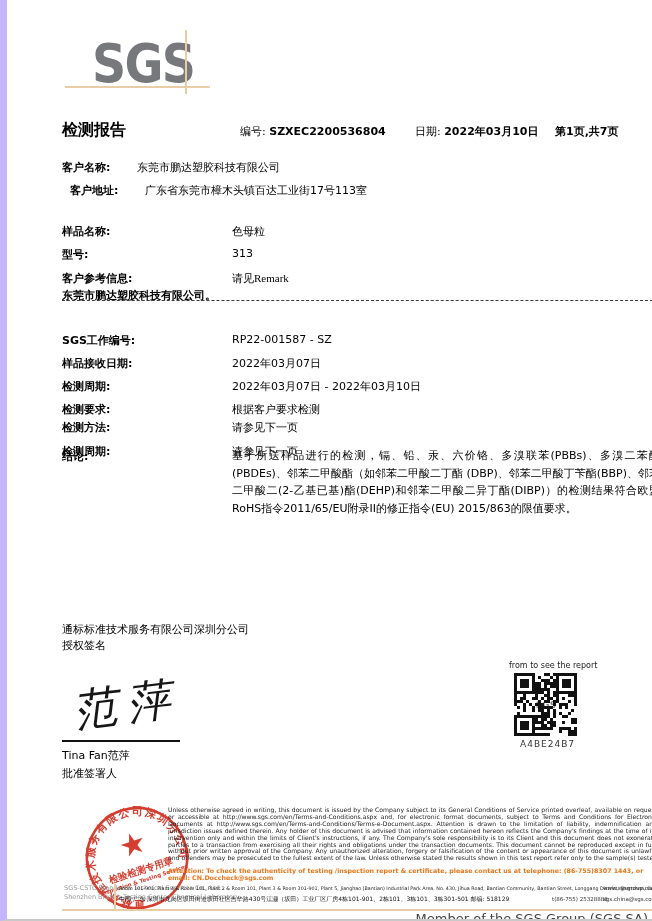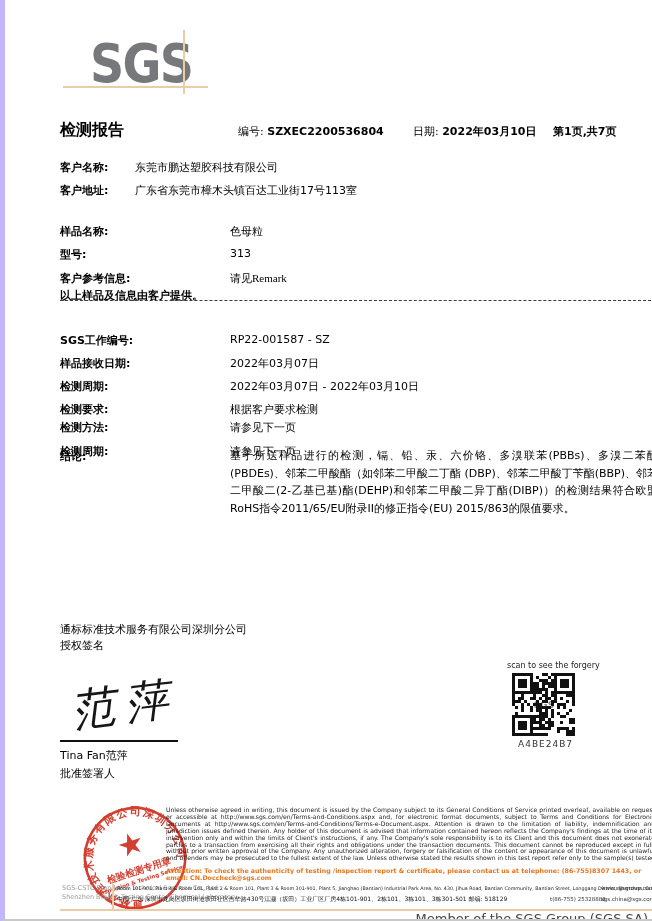--- a/index.html
+++ b/index.html
@@ -1,19 +1,19 @@
 <!DOCTYPE html>
 <html><head>
 <meta charset="utf-8">
 <style>
   html,body{margin:0;padding:0;background:#fff;}
   .page{
     position:relative;width:652px;height:921px;background:#fff;overflow:hidden;
     font-family:"DejaVu Sans","Liberation Sans",sans-serif;color:#1a1a1a;font-size:11px;
-    border-left:5px solid #c4b5fd;border-bottom:2px solid #c9c9c9;box-sizing:border-box;
+    border-left:7px solid #c4b5fd;border-bottom:2px solid #c9c9c9;box-sizing:border-box;
   }
   .abs{position:absolute;}
   
   .logo-text{font-size:54px;font-weight:bold;color:#77787b;letter-spacing:-2px;transform:scaleX(.88);transform-origin:left top;line-height:1;}
   .tan-h{background:#e9cda6;height:2px;}
   .tan-v{background:#e9cda6;width:2px;}
   .report-title{font-size:16px;font-weight:bold;color:#000;}
   .hdr-item{font-size:11px;color:#000;white-space:nowrap;}
   
   .row{position:absolute;left:55px;white-space:nowrap;}
@@ -59,38 +59,38 @@
   <div class="abs hdr-item" style="left:408px;top:124px;">
     <span>日期:</span>
     <span style="font-weight:600;">2022年03月10日</span>
   </div>
   <div class="abs hdr-item" style="left:548px;top:124px;font-weight:600;">第1页,共7页</div>
 
   <div class="row" style="top:160px;">
     <span class="lbl">客户名称:</span>
     <span class="val" style="left:75px;">东莞市鹏达塑胶科技有限公司</span>
   </div>
-  <div class="row" style="top:183px;">
+  <div class="row" style="top:183px;margin-left:8px;">
     <span class="lbl">客户地址:</span>
     <span class="val" style="left:75px;">广东省东莞市樟木头镇百达工业街17号113室</span>
   </div>
 
   <div class="row" style="top:224px;">
     <span class="lbl">样品名称:</span>
     <span class="val" style="left:170px;">色母粒</span>
   </div>
   <div class="row" style="top:247px;">
     <span class="lbl">型号:</span>
     <span class="val" style="left:170px;">313</span>
   </div>
   <div class="row" style="top:271px;">
     <span class="lbl">客户参考信息:</span>
     <span class="val" style="left:170px;font-family:Liberation Serif, serif;">请见Remark</span>
   </div>
-  <div class="row" style="top:288px;font-weight:bold;color:#000;">以上样品及信息由客户提供。</div>
+  <div class="row" style="top:288px;font-weight:bold;color:#000;">东莞市鹏达塑胶科技有限公司。</div>
 
   <div class="abs dashline" style="left:55px;top:300px;width:596px;"></div>
 
   <div class="row" style="top:333px;">
     <span class="lbl">SGS工作编号:</span>
     <span class="val" style="left:170px;">RP22-001587 - SZ</span>
   </div>
   <div class="row" style="top:356px;">
     <span class="lbl">样品接收日期:</span>
     <span class="val" style="left:170px;">2022年03月07日</span>
@@ -115,21 +115,21 @@
   <div class="row lbl" style="top:449px;">结论:</div>
   <div class="abs conc-text" style="left:225px;top:447px;">基于所送样品进行的检测，镉、铅、汞、六价铬、多溴联苯(PBBs)、多溴二苯醚(PBDEs)、邻苯二甲酸酯（如邻苯二甲酸二丁酯 (DBP)、邻苯二甲酸丁苄酯(BBP)、邻苯二甲酸二(2-乙基已基)酯(DEHP)和邻苯二甲酸二异丁酯(DIBP)）的检测结果符合欧盟RoHS指令2011/65/EU附录II的修正指令(EU) 2015/863的限值要求。</div>
 
   <div class="row" style="top:622px;left:55px;color:#000;">通标标准技术服务有限公司深圳分公司</div>
   <div class="row" style="top:638px;left:55px;color:#000;">授权签名</div>
   <div class="abs handwrite" style="left:66px;top:682px;">范萍</div>
   <div class="abs sig-line" style="left:55px;top:725px;width:118px;height:15px;"></div>
   <div class="row" style="top:748px;left:55px;color:#000;">Tina Fan范萍</div>
   <div class="row" style="top:766px;left:55px;color:#000;">批准签署人</div>
 
-  <div class="abs qr-caption" style="left:502px;top:661px;">scan to see the forgery</div>
+  <div class="abs qr-caption" style="left:502px;top:661px;">from to see the report</div>
   <div class="qr-box" id="qr" style="left:507px;top:673px;width:63px;height:63px;">
     <div class="qr-center" style="left:22px;top:27px;width:20px;height:9px;">SGS</div>
   <div class="qr-cell" style="left: 30px; top: 0px; width: 3px; height: 3px;"></div>
       <div class="qr-cell" style="left: 33px; top: 0px; width: 3px; height: 3px;"></div>
       <div class="qr-cell" style="left: 39px; top: 0px; width: 3px; height: 3px;"></div>
       <div class="qr-cell" style="left: 24px; top: 3px; width: 3px; height: 3px;"></div>
       <div class="qr-cell" style="left: 36px; top: 3px; width: 3px; height: 3px;"></div>
       <div class="qr-cell" style="left: 27px; top: 6px; width: 3px; height: 3px;"></div>
       <div class="qr-cell" style="left: 30px; top: 6px; width: 3px; height: 3px;"></div>
       <div class="qr-cell" style="left: 33px; top: 6px; width: 3px; height: 3px;"></div>

